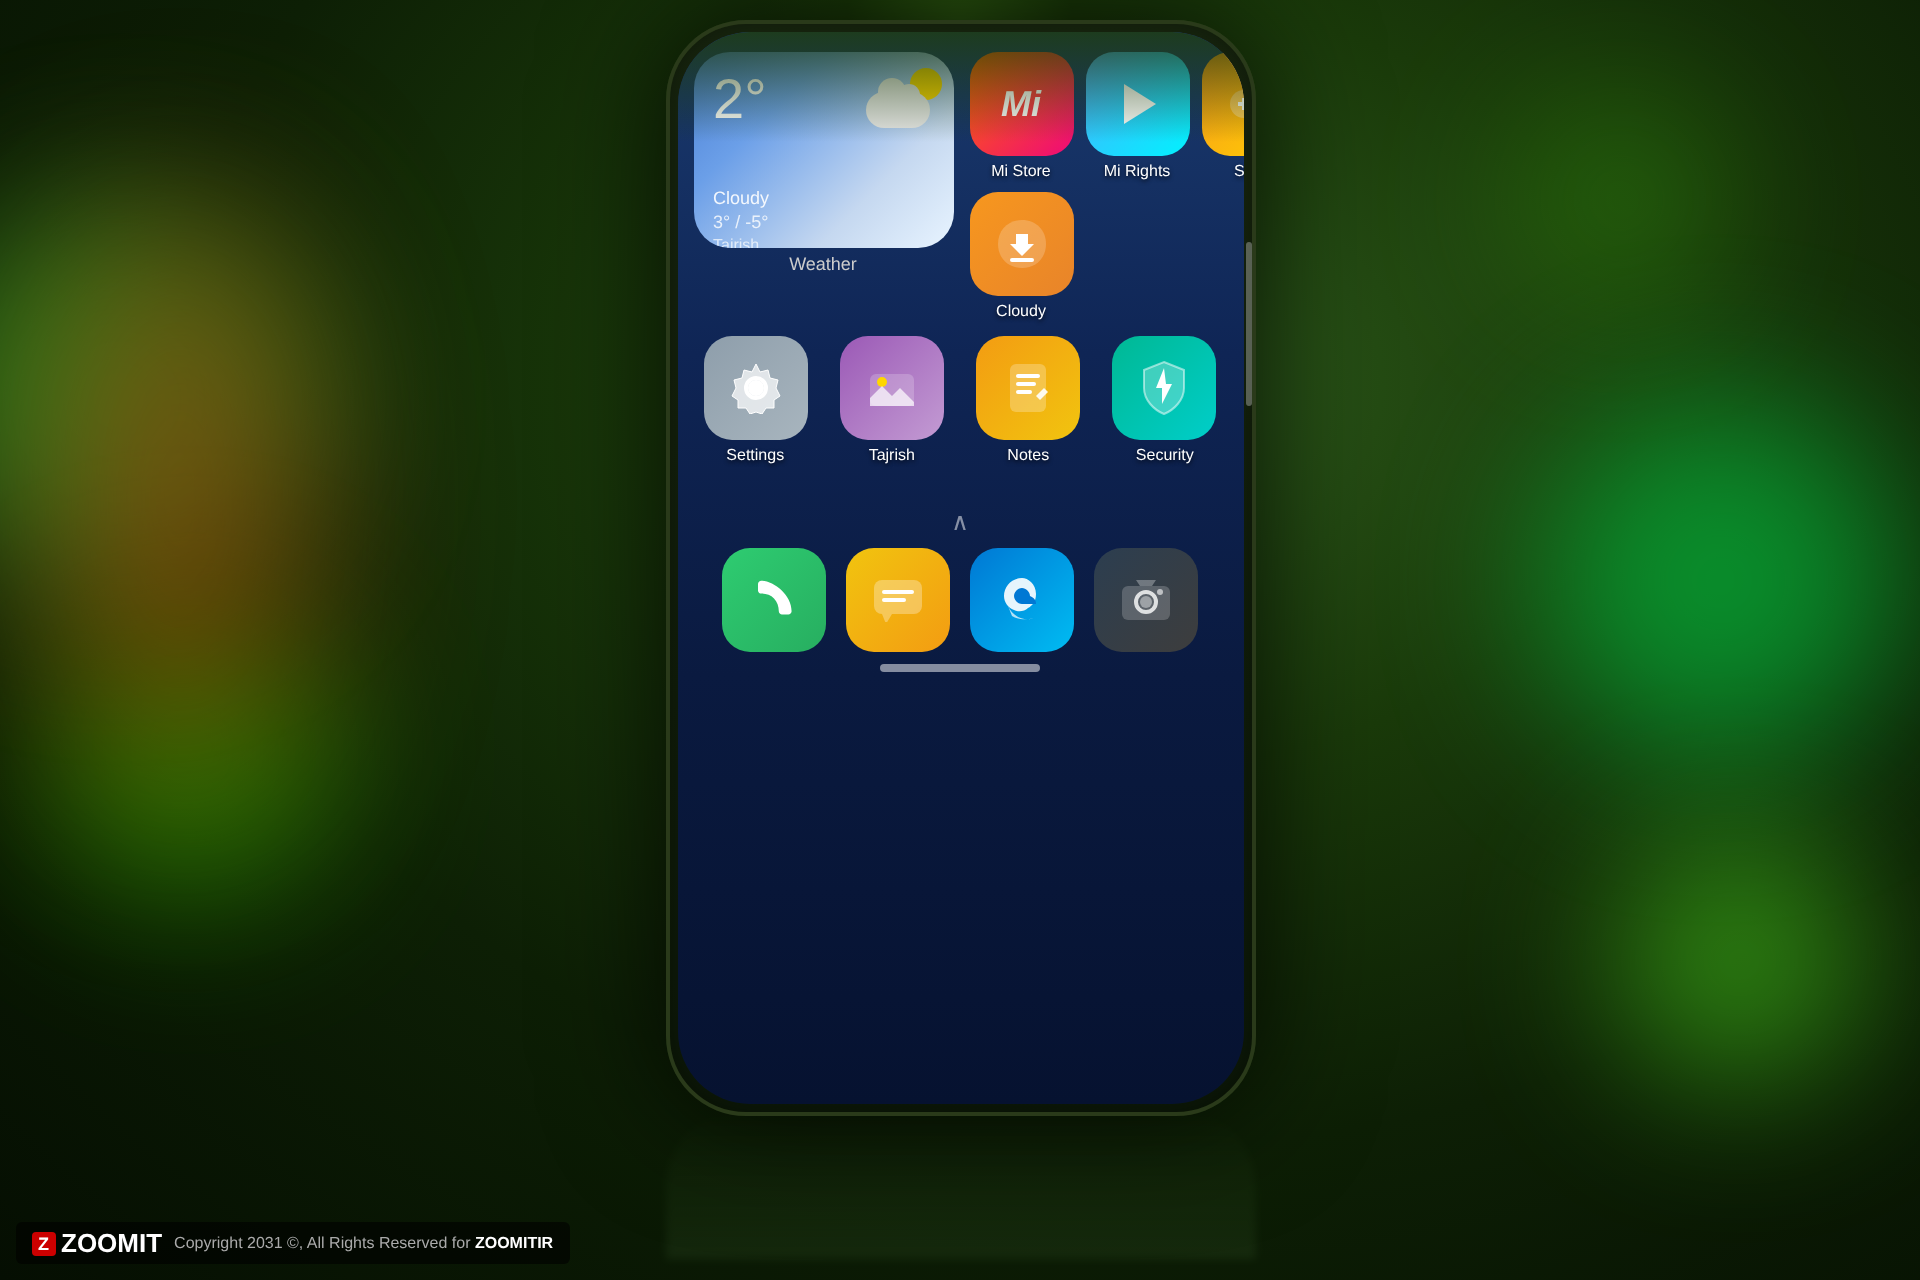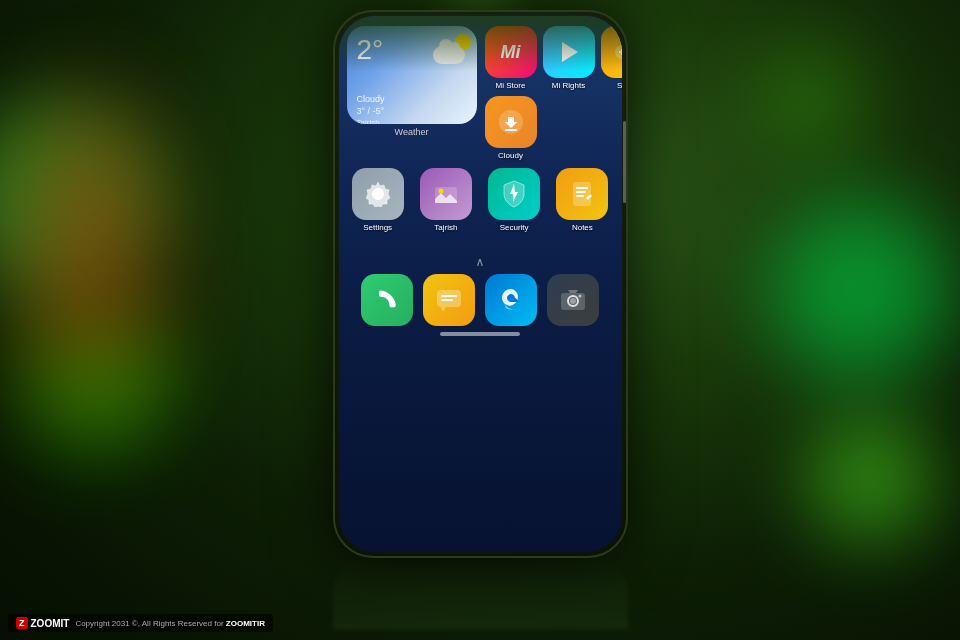--- a/index.html
+++ b/index.html
@@ -388,41 +388,41 @@
               <svg width="26" height="22" viewBox="0 0 26 22">
                 <rect x="2" y="4" width="22" height="16" rx="3" fill="rgba(255,255,255,0.2)"></rect>
                 <circle cx="8" cy="8" r="2.5" fill="#ffd700"></circle>
                 <path d="M2 16 L8 10 L13 15 L17 11 L24 18 L24 20 L2 20Z" fill="rgba(255,255,255,0.7)"></path>
               </svg>
             </div>
             <span class="app-label">Tajrish</span>
           </div>
 
           <div class="app-icon-wrap">
-            <div class="app-icon icon-security">
-              <svg width="24" height="28" viewBox="0 0 24 28">
-                <path d="M12 1 L22 5 L22 14 C22 20 17 25 12 27 C7 25 2 20 2 14 L2 5Z" fill="rgba(255,255,255,0.25)" stroke="rgba(255,255,255,0.5)" stroke-width="1"></path>
-                <path d="M12 4 L8 14 L11 14 L11 22 L16 12 L13 12Z" fill="white"></path>
-              </svg>
-            </div>
-            <span class="app-label">Security</span>
-          </div>
-
-          <div class="app-icon-wrap">
             <div class="app-icon icon-notes">
               <svg width="24" height="28" viewBox="0 0 24 28">
                 <rect x="3" y="2" width="18" height="24" rx="3" fill="rgba(255,255,255,0.25)"></rect>
                 <rect x="6" y="7" width="12" height="2" rx="1" fill="white"></rect>
                 <rect x="6" y="11" width="10" height="2" rx="1" fill="white"></rect>
                 <rect x="6" y="15" width="8" height="2" rx="1" fill="white"></rect>
                 <path d="M16 18 L20 14 L22 16 L18 20Z" fill="rgba(255,255,255,0.9)"></path>
               </svg>
             </div>
             <span class="app-label">Notes</span>
           </div>
+
+          <div class="app-icon-wrap">
+            <div class="app-icon icon-security">
+              <svg width="24" height="28" viewBox="0 0 24 28">
+                <path d="M12 1 L22 5 L22 14 C22 20 17 25 12 27 C7 25 2 20 2 14 L2 5Z" fill="rgba(255,255,255,0.25)" stroke="rgba(255,255,255,0.5)" stroke-width="1"></path>
+                <path d="M12 4 L8 14 L11 14 L11 22 L16 12 L13 12Z" fill="white"></path>
+              </svg>
+            </div>
+            <span class="app-label">Security</span>
+          </div>
         </div>
 
         <div style="text-align:center;margin:4px 0;">
           <span style="color:rgba(255,255,255,0.5);font-size:12px;">∧</span>
         </div>
 
         <div class="dock-row">
 
           <div class="app-icon-wrap">
             <div class="app-icon" style="background:linear-gradient(135deg,#2ecc71,#27ae60);">
@@ -473,18 +473,18 @@
       </div>
     </div>
   </div>
 
   <div class="phone-reflection"></div>
 </div>
 
 <div class="watermark">
   <div class="zoomit-logo">
     <div class="z-red-box">Z</div>
-    <span style="color:#fff;font-size:10px;font-weight:bold;">ZOOMIT</span>
+    <span style="color:#fff;font-size:13px;font-weight:bold;">ZOOMIT</span>
   </div>
   <span class="watermark-text">
     <span>Copyright 2031 ©, All Rights Reserved for </span><strong>ZOOMITIR</strong>
   </span>
 </div>
 
 </body></html>

